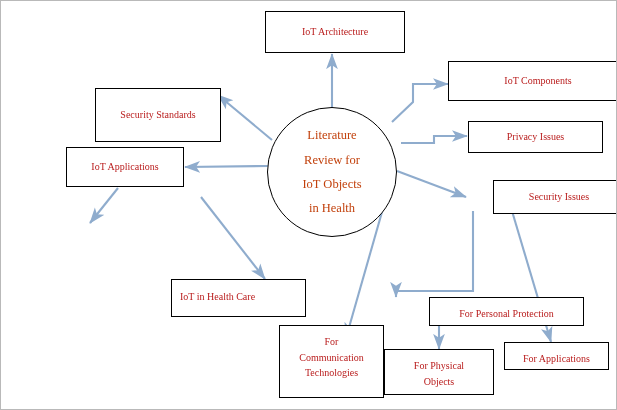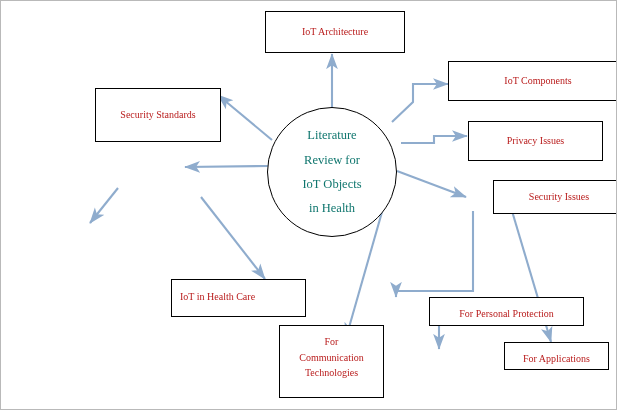--- a/index.html
+++ b/index.html
@@ -56,21 +56,21 @@
     box-sizing: border-box;
     border: 1px solid #000000;
     border-radius: 50%;
     background: #ffffff;
     display: flex;
     align-items: center;
     justify-content: center;
     text-align: center;
     font-size: 12.5px;
     line-height: 1.95;
-    color: #0f766e;
+    color: #c2410c;
     white-space: pre-line;
   }
 </style>
 </head>
 <body>
 
 <div id="diagram-root">
 
   <svg id="diagram-svg" viewBox="0 0 617 410">
     <defs>
@@ -112,30 +112,33 @@
 Review for
 IoT Objects
 in Health</div>
 
   <div class="node" style="left:264px; top:10px; width:140px; height:42px;">IoT Architecture</div>
 
   <div class="node" style="left:94px; top:55px; width:126px; height:54px;margin-top:32px;">Security Standards</div>
 
   <div class="node" style="left:447px; top:60px; width:180px; height:40px;">IoT Components</div>
 
-  <div class="node" style="left:467px; top:120px; width:135px; height:40px;">Privacy Issues</div>
+  <div class="node" style="left:467px; top:120px; width:135px; height:32px;">Privacy Issues</div>
 
   <div class="node top-align" style="left:492px; top:179px; width:132px; height:34px;">Security Issues</div>
 
+  <div class="node" style="left:65px; top:146px; width:118px; height:40px;">IoT Applications</div>
 
 
   <div class="node left-align" style="left:170px; top:278px; width:135px; height:38px;">IoT in Health Care</div>
 
   <div class="node top-align" style="left:392px; top:296px; width:155px; height:29px;margin-left:36px;">For Personal Protection</div>
 
   <div class="node top-align" style="left:278px; top:324px; width:105px; height:73px;">For
 Communication
 Technologies</div>
 
+  <div class="node top-align" style="left:383px; top:348px; width:110px; height:46px;">For Physical
+Objects</div>
 
   <div class="node top-align" style="left:503px; top:341px; width:105px; height:28px;">For Applications</div>
 
 </div>
 
 </body></html>

